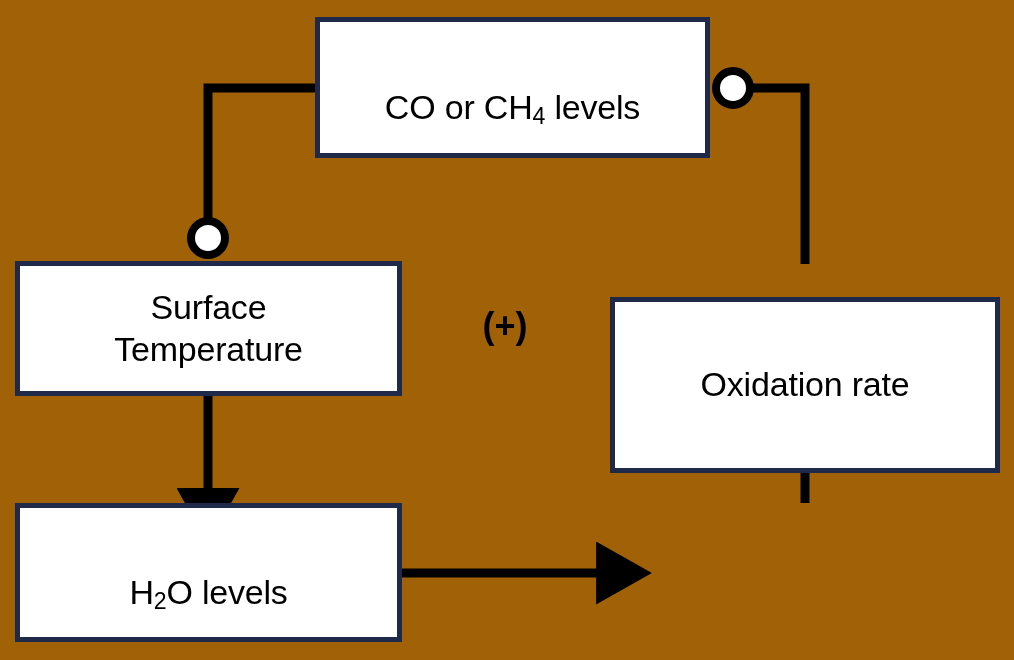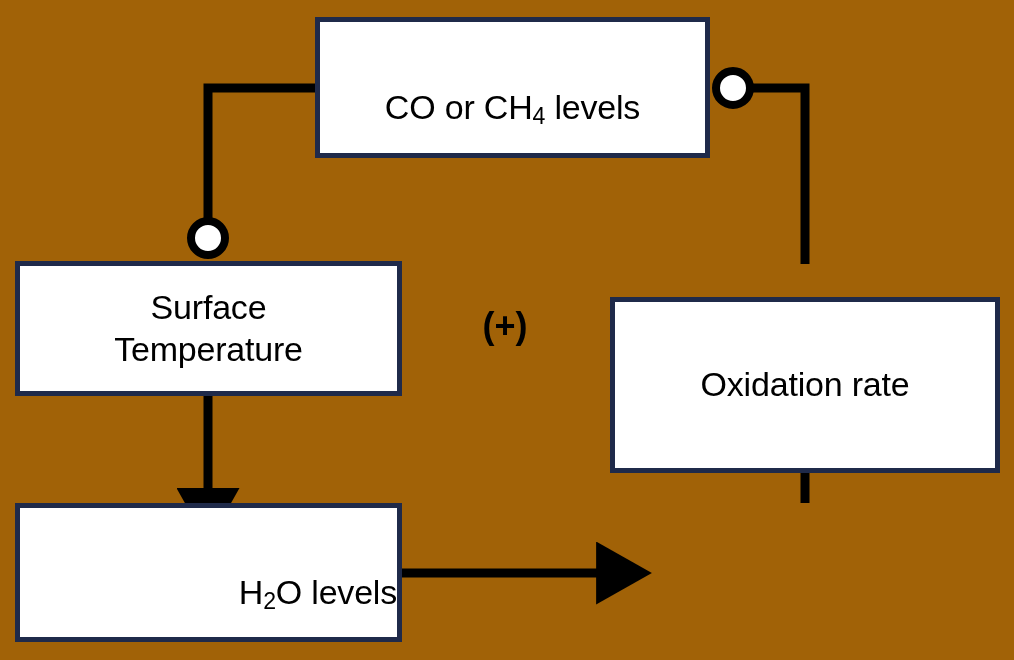--- a/index.html
+++ b/index.html
@@ -41,21 +41,21 @@
     white-space: pre-line;
     letter-spacing: -0.2px;
   }
   .node-label sub {
     font-size: 0.68em;
     vertical-align: -0.22em;
   }
   #box-co-ch4 { left: 315px; top: 17px; width: 395px; height: 141px; }
   #box-surface-temperature { left: 15px; top: 261px; width: 387px; height: 135px; }
   #box-oxidation-rate { left: 610px; top: 261px; width: 390px; height: 176px; margin-top: 36px; }
-  #box-h2o-levels { left: 15px; top: 503px; width: 387px; height: 139px; justify-content: flex-end; }
+  #box-h2o-levels { left: 15px; top: 503px; width: 387px; height: 139px; }
   #box-oh-levels { left: 610px; top: 503px; width: 390px; height: 139px; }
 
   #polarity-label {
     position: absolute;
     left: 455px;
     top: 305px;
     width: 100px;
     text-align: center;
     color: #000000;
     font-family: "Liberation Sans", sans-serif;

